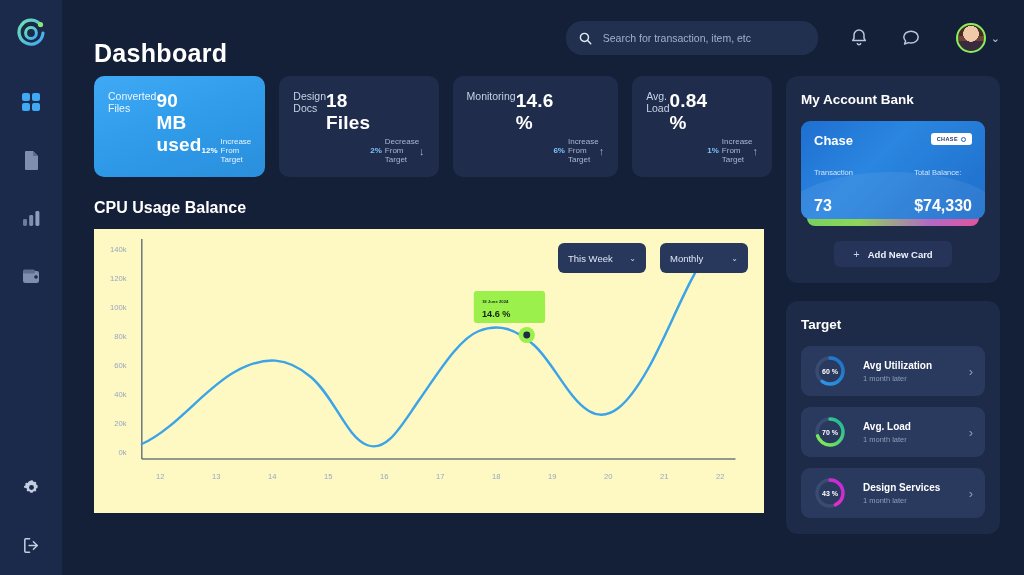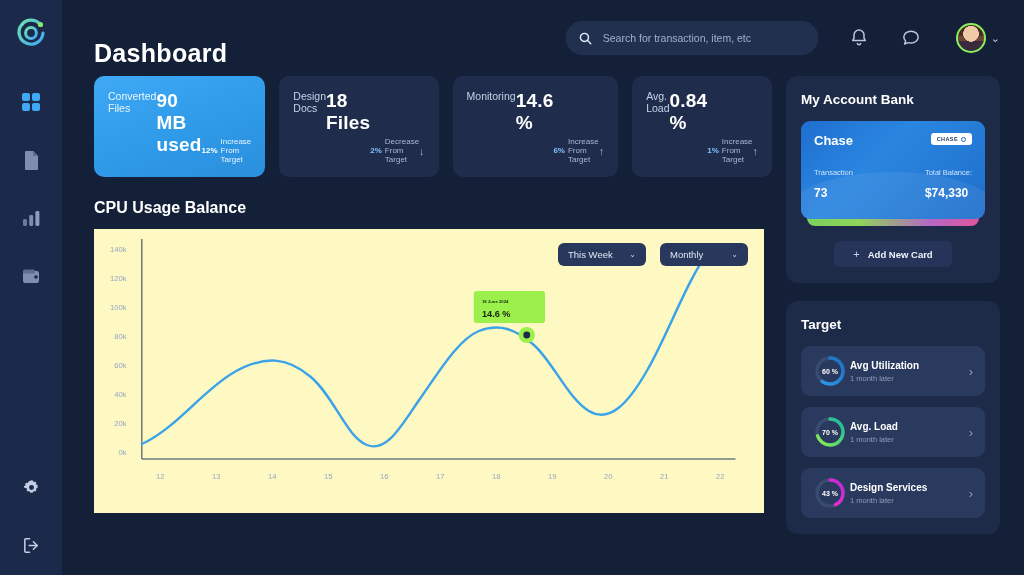--- a/index.html
+++ b/index.html
@@ -76,21 +76,21 @@
   .stat-arrow { margin-left: auto; font-size: 11px; color: #9fb0cc; }
 
   
   .section-title { font-size: 16px; font-weight: bold; color: #fff; margin: 22px 0 12px 0; }
   .chart-panel {
     background: #fef9c3; border-radius: 0; height: 284px;
     position: relative; padding: 14px 14px 0 14px;
   }
   .chart-controls { position: absolute; top: 14px; right: 16px; display: flex; gap: 14px; }
   .dd {
-    height: 23px; min-width: 88px; background: #28375c; border-radius: 6px;
+    height: 30px; min-width: 88px; background: #28375c; border-radius: 6px;
     display: flex; align-items: center; justify-content: space-between;
     padding: 0 10px; cursor: pointer;
   }
   .dd-label { font-size: 9.5px; color: #dfe7f4; }
   .dd-chev { font-size: 8px; color: #cfd9ea; margin-left: 12px; }
   .chart-area { position: absolute; inset: 0; }
   .chart-area svg { display: block; width: 100%; height: 100%; }
   .tick { fill: #97a6c2; font-size: 7.5px; font-family: "Liberation Sans", sans-serif; }
   .xtick { fill: #97a6c2; font-size: 7.5px; font-family: "Liberation Sans", sans-serif; text-anchor: middle; }
   .tt-date { fill: #22331d; font-size: 4.2px; font-family: "Liberation Sans", sans-serif; font-weight: bold; }
@@ -118,33 +118,33 @@
   .bank-top { display: flex; align-items: flex-start; justify-content: space-between; position: relative; z-index: 2; }
   .bank-name { font-size: 13px; font-weight: bold; color: #fff; }
   .bank-logo {
     background: #fff; border-radius: 3px; padding: 3px 6px;
     font-size: 5.5px; font-weight: bold; color: #16305e; letter-spacing: .4px;
     display: flex; align-items: center; gap: 3px;
   }
   .bank-logo-dot { width: 5px; height: 5px; border-radius: 50%; border: 1.4px solid #1b66c9; }
   .bank-rows { display: flex; justify-content: space-between; margin-top: 20px; position: relative; z-index: 2; }
   .bank-k { font-size: 7.5px; color: #cfe4fb; }
-  .bank-v { font-size: 12px; font-weight: bold; color: #fff; margin-top: 9px; }
+  .bank-v { font-size: 16px; font-weight: bold; color: #fff; margin-top: 20px; }
   .addcard {
     margin: 22px auto 0 auto; width: 118px; height: 26px; border-radius: 6px;
     background: #263css; background: #26345a;
     display: flex; align-items: center; justify-content: center; gap: 8px; cursor: pointer;
   }
   .addcard-plus { color: #c8d4e8; font-size: 11px; }
   .addcard-label { font-size: 9.5px; font-weight: bold; color: #eef3fb; }
 
   .target-list { margin-top: 14px; display: flex; flex-direction: column; gap: 11px; }
   .target-row {
     background: #2a3a5e; border-radius: 9px; height: 50px;
-    display: flex; align-items: center; padding: 0 12px; gap: 3px; cursor: pointer;
+    display: flex; align-items: center; padding: 0 12px; gap: 16px; cursor: pointer;
   }
   .ring { width: 34px; height: 34px; flex: 0 0 34px; position: relative; }
   .ring svg { display: block; }
   .ring-label {
     position: absolute; inset: 0; display: flex; align-items: center; justify-content: center;
     font-size: 7px; font-weight: bold; color: #ffffff;
   }
   .target-text { flex: 1; min-width: 0; }
   .target-name { font-size: 10px; font-weight: bold; color: #ffffff; }
   .target-sub { font-size: 7.5px; color: #8e9db9; margin-top: 3px; }

